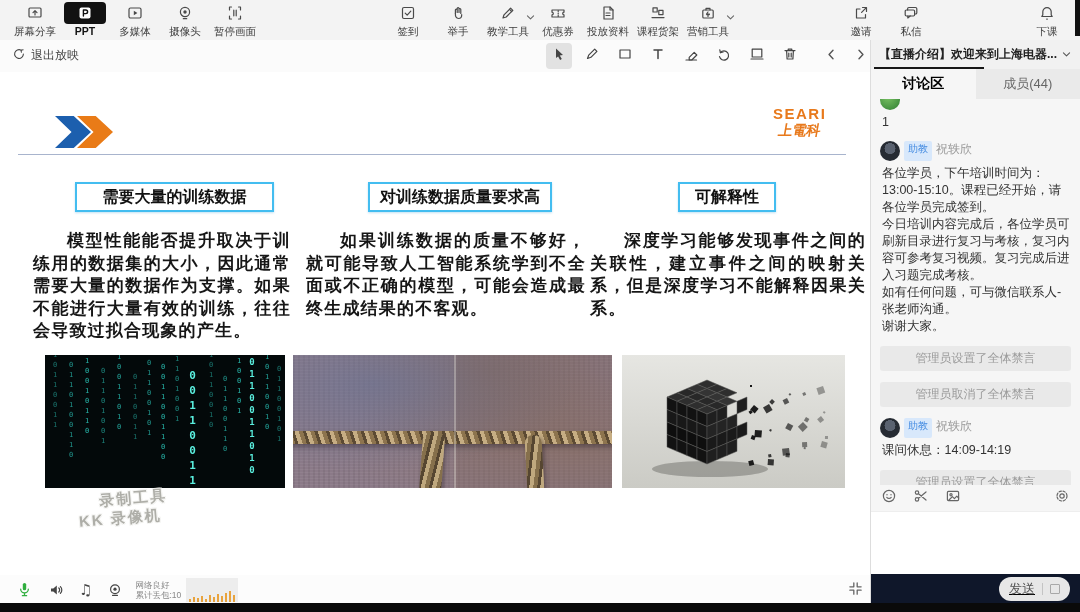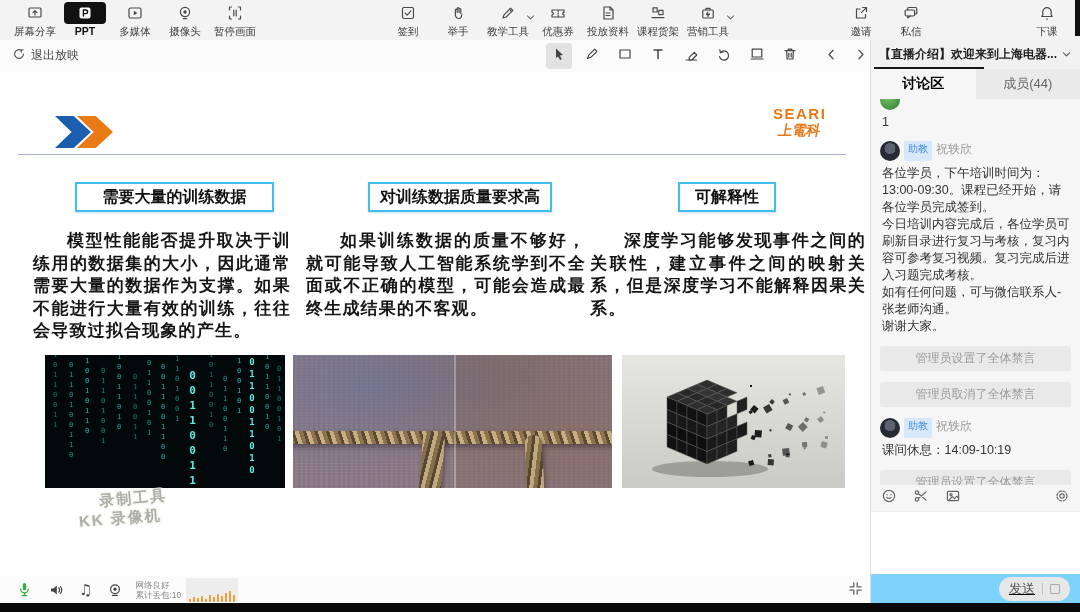--- a/index.html
+++ b/index.html
@@ -42,21 +42,21 @@
   .avatar.green{background:radial-gradient(circle at 40% 35%,#79c263,#2e7d32);}
   .badge{background:#d8e8fb;color:#4a8fe2;font-size:10px;padding:1px 4px;border-radius:2px;}
   .mname{color:#9a9a9a;font-size:12px;}
   .mtext{margin:4px 0 0 2px;font-size:12.5px;color:#333;line-height:17px;white-space:pre-line;}
   .sys{margin:11px 0;background:#e9e9e9;border-radius:3px;color:#9b9b9b;font-size:12px;text-align:center;padding:4px 0;}
   .msg-first{margin-top:-9px;}
   .smudge{width:64px;height:7px;border-radius:3px;background:#c7c7c7;}
   .sb-input-icons{height:26px;min-height:26px;display:flex;align-items:center;gap:16px;padding:0 10px;background:#f6f6f6;color:#666;}
   .sb-input-icons .right{margin-left:auto;}
   .sb-input{height:62px;min-height:62px;background:#fff;border-top:1px solid #eee;}
-  .sb-send-row{height:30px;min-height:30px;background:#7dd3fc;display:flex;align-items:center;justify-content:flex-end;padding:0 10px;text-decoration:underline;}
+  .sb-send-row{height:30px;min-height:30px;background:#0f172a;display:flex;align-items:center;justify-content:flex-end;padding:0 10px;text-decoration:underline;}
   .send-btn{background:#e7e7e7;border-radius:14px;height:24px;display:flex;align-items:center;padding:0 10px;gap:7px;font-size:13px;color:#555;cursor:pointer;}
   .send-div{width:1px;height:12px;background:#c4c4c4;}
   .send-box{width:8px;height:8px;border:1px solid #a8a8a8;border-radius:1px;}
   
   #main{position:absolute;left:0;top:72px;width:870px;height:503px;background:#fff;overflow:hidden;}
   .chevrons{position:absolute;left:55px;top:44px;width:64px;height:32px;}
   .chev{position:absolute;top:0;width:36px;height:32px;clip-path:polygon(0 0,52% 0,100% 50%,52% 100%,0 100%,46% 50%);}
   .chev.blue{left:0;background:#1c5fae;}
   .chev.orange{left:22px;background:#e97b17;}
   .slide-title{position:absolute;left:106px;top:38px;font-size:26px;font-weight:bold;color:#1d6bbf;letter-spacing:2px;}
@@ -474,34 +474,34 @@
             <span class="smudge"></span>
           </div>
       <div class="mtext">1</div>
         </div>
         <div>
     <div class="msg-head">
       <span class="avatar dark"></span>
       <span class="badge">助教</span>
       <span class="mname">祝轶欣</span>
     </div>
-    <div class="mtext">各位学员，下午培训时间为：13:00-09:30。课程已经开始，请各位学员完成签到。
+    <div class="mtext">各位学员，下午培训时间为：13:00-15:10。课程已经开始，请各位学员完成签到。
 今日培训内容完成后，各位学员可刷新目录进行复习与考核，复习内容可参考复习视频。复习完成后进入习题完成考核。
 如有任何问题，可与微信联系人-张老师沟通。
 谢谢大家。</div>
         </div>
         <div class="sys">管理员设置了全体禁言</div>
         <div class="sys">管理员取消了全体禁言</div>
         <div>
     <div class="msg-head">
       <span class="avatar dark"></span>
       <span class="badge">助教</span>
       <span class="mname">祝轶欣</span>
     </div>
-    <div class="mtext">课间休息：14:09-10:19</div>
+    <div class="mtext">课间休息：14:09-14:19</div>
         </div>
         <div class="sys">管理员设置了全体禁言</div>
       </div>
     <div class="sb-input-icons">
       <span><svg width="16" height="16" viewBox="0 0 16 16" fill="none" stroke="currentColor" stroke-width="1.2" stroke-linecap="round" stroke-linejoin="round">
             <circle cx="8" cy="8" r="5.6"></circle>
             <circle cx="6" cy="6.8" r=".7" fill="currentColor" stroke="none"></circle>
             <circle cx="10" cy="6.8" r=".7" fill="currentColor" stroke="none"></circle>
             <path d="M5.8 9.4a2.8 2.8 0 0 0 4.4 0"></path>
           </svg></span>

